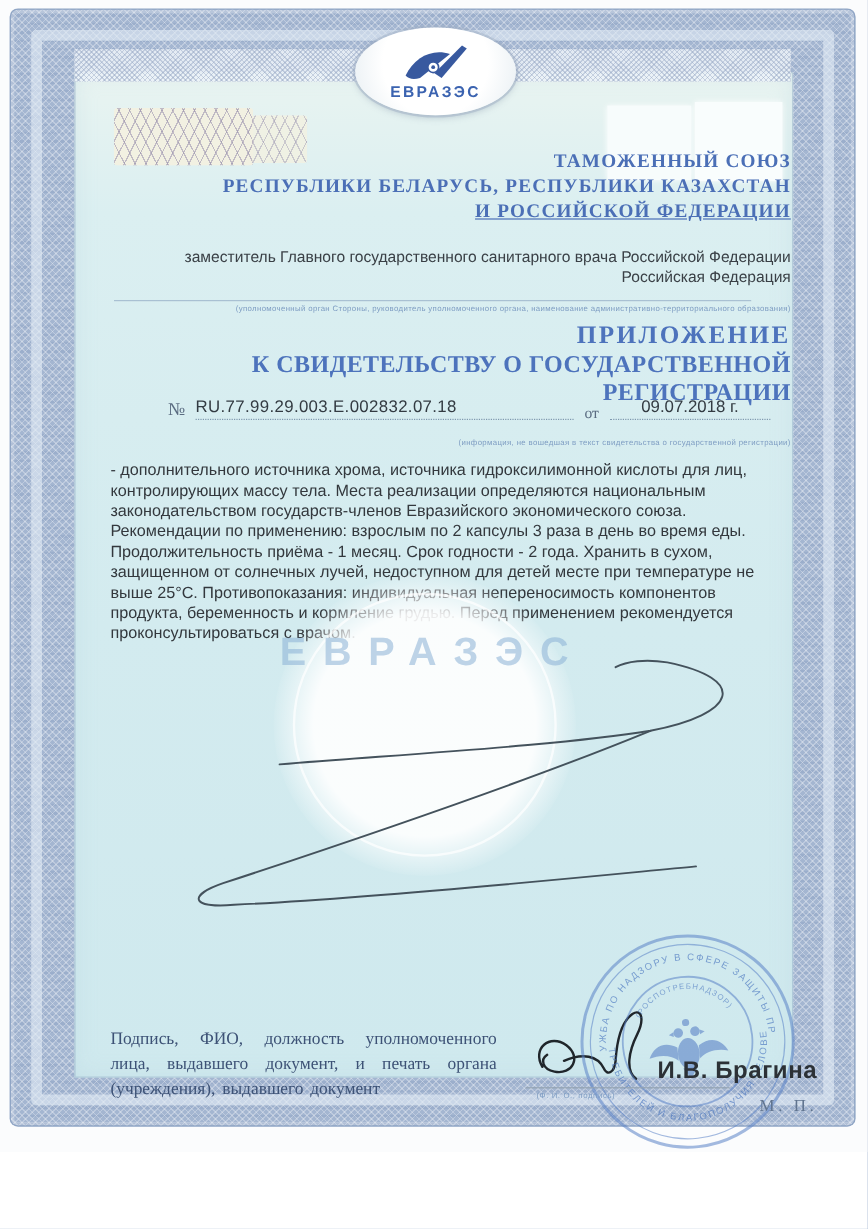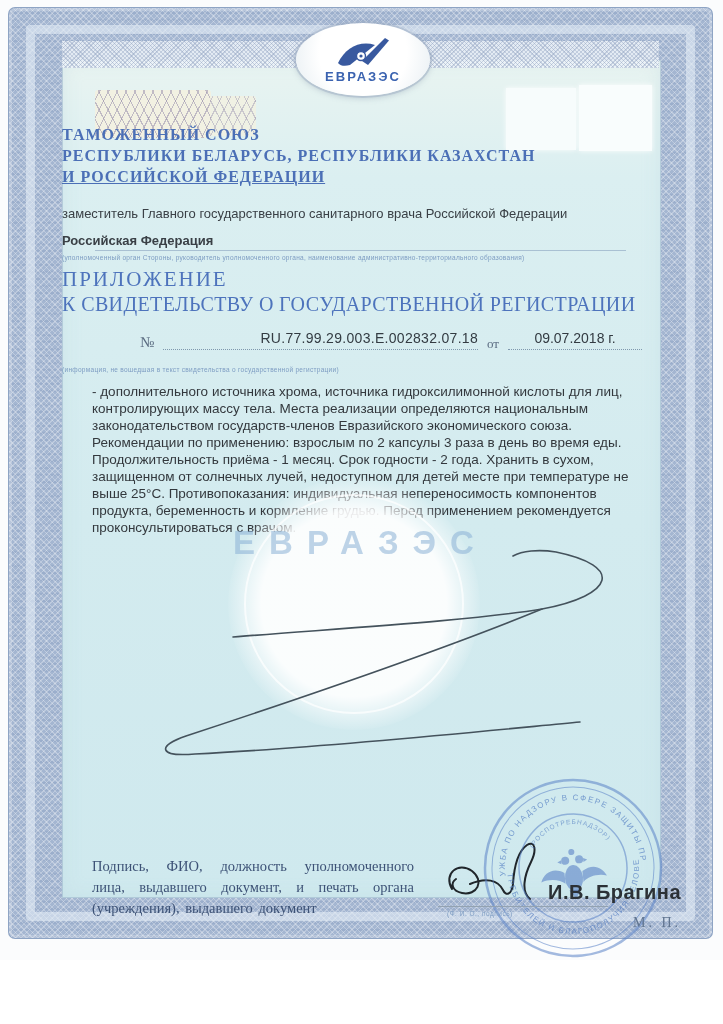--- a/index.html
+++ b/index.html
@@ -47,31 +47,31 @@
     background-color:#f3f1e2;
     background-image:
       repeating-linear-gradient(63deg, rgba(148,138,168,.5) 0 1px, transparent 1px 8px),
       repeating-linear-gradient(-63deg, rgba(148,138,168,.5) 0 1px, transparent 1px 8px);}
   .blank-a{left:506px;top:88px;width:70px;height:62px;background:rgba(249,253,253,.92);
     box-shadow:0 0 5px rgba(255,255,255,.9);}
   .blank-b{left:579px;top:85px;width:73px;height:66px;background:rgba(250,253,253,.95);
     box-shadow:0 0 5px rgba(255,255,255,.9);}
 
   
-  .ctr{left:62px;right:64px;text-align:left;}
+  .ctr{left:62px;right:64px;text-align:right;padding-left:47px;}
   .h-serif{font-family:"Liberation Serif",serif;font-weight:bold;font-size:16px;
     color:#4b6fb6;letter-spacing:1px;}
   .h-sans{font-size:13px;color:#3a4046;}
   .rule1{left:95px;right:97px;top:250px;height:1px;background:rgba(130,155,185,.55);}
   .tiny{font-size:6.5px;color:#7d9cc2;letter-spacing:.3px;}
-  .title{font-family:"Liberation Serif",serif;font-weight:normal;color:#4d73bc;}
+  .title{font-family:"Liberation Serif",serif;font-weight:bold;color:#4d73bc;}
 
   
   .no-label{left:140px;top:334px;font-family:"Liberation Serif",serif;font-size:15px;color:#5a6b80;}
-  .no-value{left:163px;top:330px;width:315px;text-align:right;font-size:14px;color:#333b42;
+  .no-value{left:163px;top:330px;width:315px;text-align:left;font-size:14px;color:#333b42;
     letter-spacing:.3px;border-bottom:1px dotted #7f98ae;padding-bottom:3px;}
   .from-label{left:487px;top:336px;font-family:"Liberation Serif",serif;font-size:13px;color:#5a6b80;}
   .date-value{left:508px;top:330px;width:134px;text-align:center;font-size:14px;color:#333b42;
     border-bottom:1px dotted #7f98ae;padding-bottom:3px;}
 
   
   .body-block{left:92px;top:383px;width:547px;color:#33383d;}
   .body-heading{font-size:13.5px;font-weight:bold;color:#2e3338;margin-bottom:2px;}
   .body-text{font-size:13.5px;line-height:17px;}
 
@@ -120,21 +120,21 @@
       <circle cx="29" cy="20" r="4.5" fill="#ffffff" stroke="#38599f" stroke-width="1.4"></circle>
       <circle cx="29" cy="20" r="1.6" fill="#38599f"></circle>
     </svg>
     <div class="logo-text">ЕВРАЗЭС</div>
   </div>
 
   <div class="abs ctr h-serif" style="top:126px;">ТАМОЖЕННЫЙ СОЮЗ</div>
   <div class="abs ctr h-serif" style="top:147px;">РЕСПУБЛИКИ БЕЛАРУСЬ, РЕСПУБЛИКИ КАЗАХСТАН</div>
   <div class="abs ctr h-serif" style="top:168px;text-decoration:underline;">И РОССИЙСКОЙ ФЕДЕРАЦИИ</div>
   <div class="abs ctr h-sans" style="top:206px;">заместитель Главного государственного санитарного врача Российской Федерации</div>
-  <div class="abs ctr h-sans" style="top:233px;font-weight:bold;">Российская Федерация</div>
+  <div class="abs ctr h-sans" style="top:223px;">Российская Федерация</div>
 
   <div class="abs rule1"></div>
   <div class="abs ctr tiny" style="top:254px;">(уполномоченный орган Стороны, руководитель уполномоченного органа, наименование административно-территориального образования)</div>
 
   <div class="abs ctr title" style="top:267px;font-size:21px;letter-spacing:2px;">ПРИЛОЖЕНИЕ</div>
   <div class="abs ctr title" style="top:293px;font-size:20px;letter-spacing:.4px;">К СВИДЕТЕЛЬСТВУ О ГОСУДАРСТВЕННОЙ РЕГИСТРАЦИИ</div>
 
   <div class="abs no-label">№</div>
   <div class="abs no-value">RU.77.99.29.003.E.002832.07.18</div>
   <div class="abs from-label">от</div>

